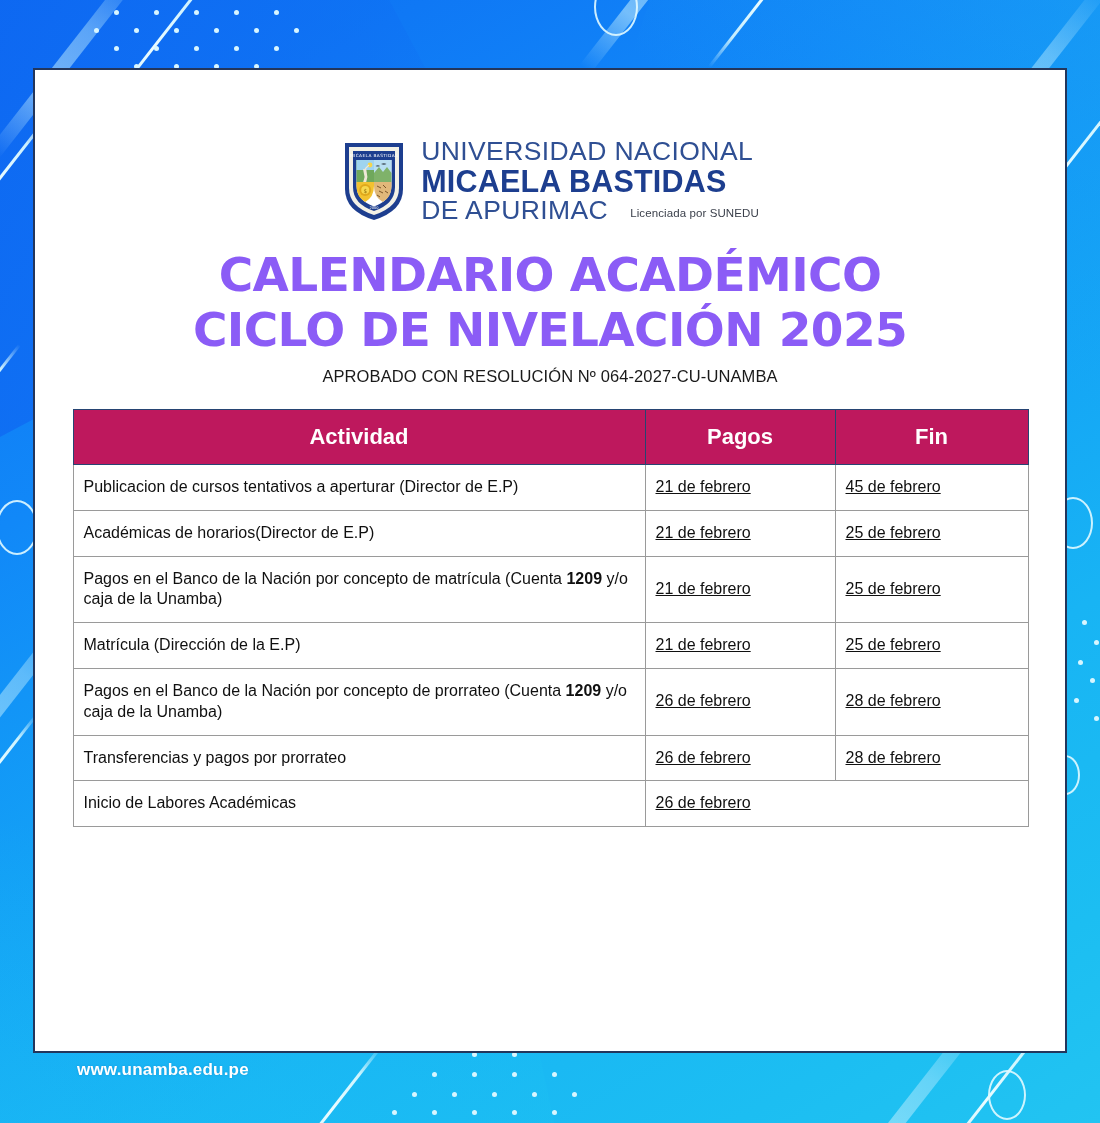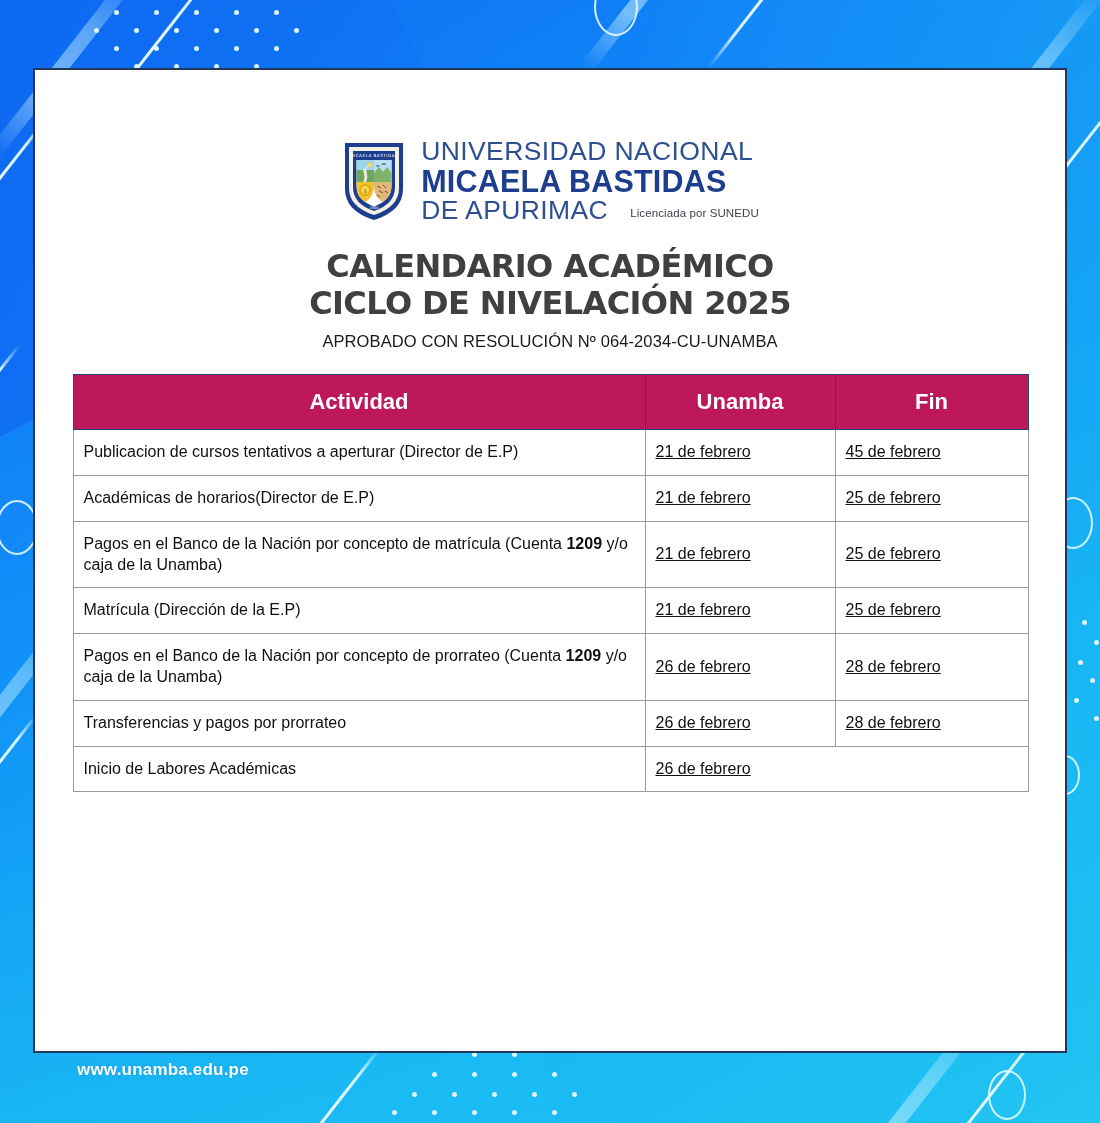--- a/index.html
+++ b/index.html
@@ -154,24 +154,24 @@
     letter-spacing: .1px;
     padding-bottom: 4px;
     white-space: nowrap;
   }
 
   
   .title-wrap { text-align: center; margin-top: 24px; }
   .title {
     font-family: "DejaVu Sans", sans-serif;
     font-weight: bold;
-    font-size: 32px;
+    font-size: 47px;
     line-height: 1.16;
     letter-spacing: -0.6px;
-    color: #404040;
+    color: #8b5cf6;
   }
   .subtitle {
     margin-top: 10px;
     font-size: 16.5px;
     color: #1a1a1a;
     letter-spacing: .1px;
   }
 
   
   .table-wrap {
@@ -342,29 +342,29 @@
         <div class="logo-l3row">
           <div class="logo-l3">DE APURIMAC</div>
           <div class="logo-licence">Licenciada por SUNEDU</div>
         </div>
       </div>
     </div>
 
     <div class="title-wrap">
       <div class="title">CALENDARIO ACADÉMICO</div>
       <div class="title">CICLO DE NIVELACIÓN 2025</div>
-      <div class="subtitle">APROBADO CON RESOLUCIÓN Nº 064-2034-CU-UNAMBA</div>
+      <div class="subtitle">APROBADO CON RESOLUCIÓN Nº 064-2027-CU-UNAMBA</div>
     </div>
 
     <div class="table-wrap">
       <table class="cal">
         <thead>
           <tr>
             <th class="col-act">Actividad</th>
-            <th class="col-ini">Unamba</th>
+            <th class="col-ini">Pagos</th>
             <th class="col-fin">Fin</th>
           </tr>
         </thead>
         <tbody>
           <tr>
             <td class="act">Publicacion de cursos tentativos a aperturar (Director de E.P)</td>
             <td class="date">21 de febrero</td>
             <td class="date">45 de febrero</td>
           </tr>
           <tr>

